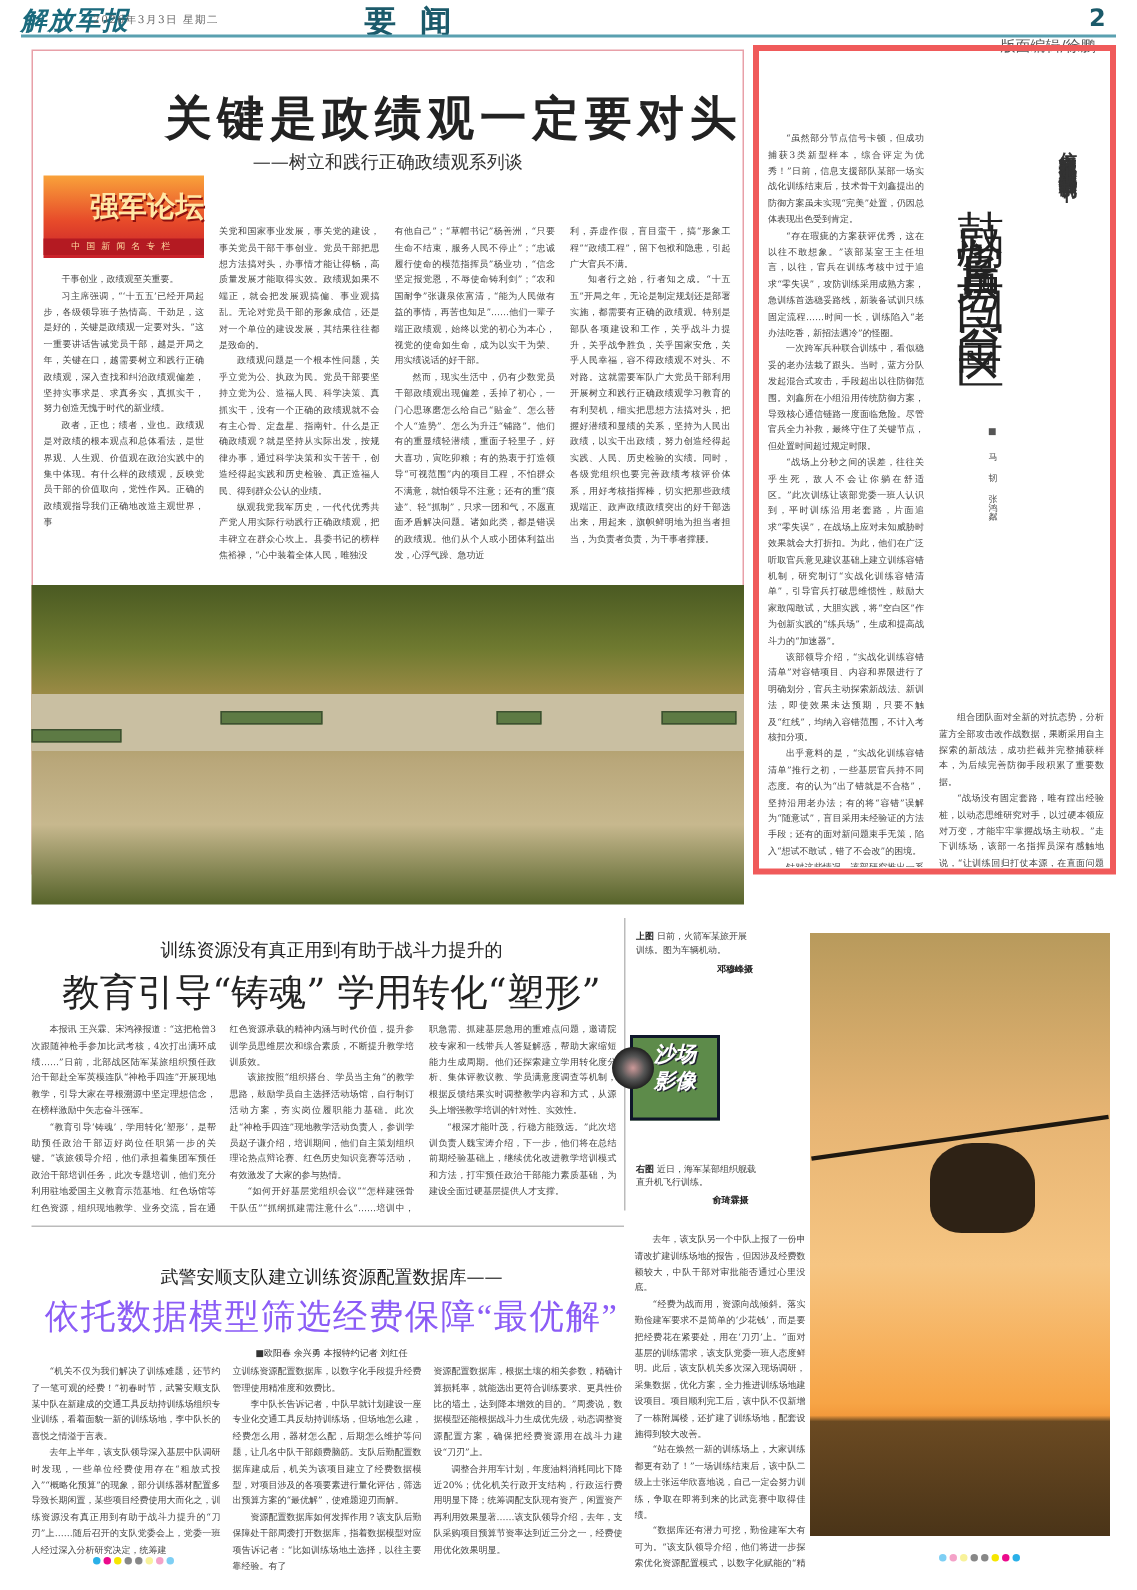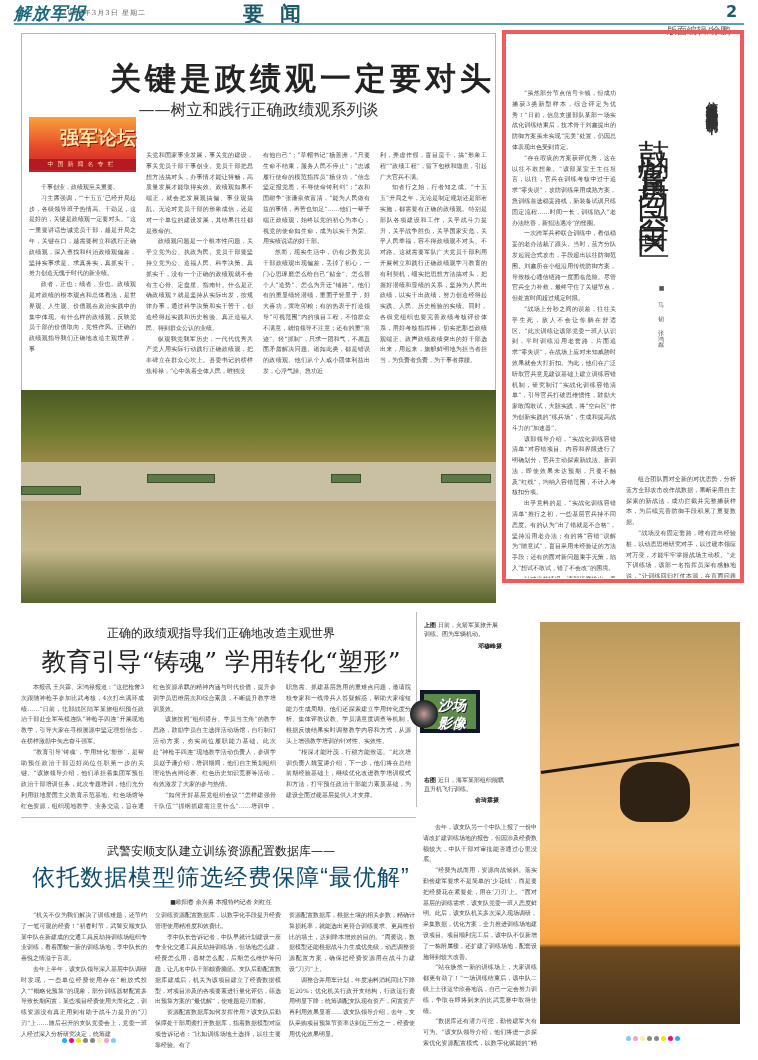--- a/index.html
+++ b/index.html
@@ -10,21 +10,21 @@
   .mast-logo { position: absolute; left: 14px; top: 2px; font-size: 17px; color: #1b6a7d; font-style: italic; font-weight: bold; letter-spacing: 1px; }
   .mast-date { position: absolute; left: 62px; top: 8px; font-size: 7px; color: #666; letter-spacing: 1px; }
   .mast-section { position: absolute; left: 243px; top: 0px; font-size: 21px; font-weight: bold; color: #1b5a6a; letter-spacing: 16px; font-family: "DejaVu Sans", sans-serif; }
   .mast-editor { position: absolute; left: 667px; top: 24px; font-size: 10px; color: #555; }
   .mast-page { position: absolute; left: 726px; top: 2px; font-size: 16px; font-weight: bold; color: #1b5a6a; font-family: "DejaVu Sans", sans-serif; }
   .mast-rule { position: absolute; left: 14px; top: 23px; width: 730px; height: 2px; background: #5aa0b0; }
 
   
   .art1 { position: absolute; left: 21px; top: 33px; width: 475px; height: 550px; border: 1.5px solid #e8a0a8; border-top: 1px solid #e8a0a8; }
   .art1-title { position: absolute; left: 0; width: 100%; top: 24px; text-align: right; font-family: "DejaVu Sans", sans-serif; font-weight: bold; font-size: 31px; color: #222; letter-spacing: 4px; }
-  .art1-sub { position: absolute; left: 0; width: 100%; top: 66px; text-align: center; font-size: 16px; color: #333; }
+  .art1-sub { position: absolute; left: 0; width: 100%; top: 66px; text-align: center; font-size: 12px; color: #333; }
   .art1-author { position: absolute; left: 0; width: 100%; top: 90px; text-align: center; font-size: 7px; color: #444; }
   .forum-badge { position: absolute; left: 7px; top: 83px; width: 107px; height: 55px; background: linear-gradient(180deg,#f9a23a 0%,#e74b2a 55%,#c8202a 100%); }
   .forum-badge .fb-title { position: absolute; left: 0; width: 100%; top: 8px; text-align: right; color: #ffe7a6; font-size: 19px; font-weight: bold; font-family: "DejaVu Sans", sans-serif; text-shadow: 1px 1px 0 #8a1010; }
   .forum-badge .fb-sub { position: absolute; left: 0; width: 100%; bottom: 2px; text-align: center; background: #b41a22; color: #ffd9a0; font-size: 6px; letter-spacing: 4px; padding: 1px 0; }
   .col { position: absolute; font-size: 6px; line-height: 10.8px; color: #444; text-align: justify; overflow: hidden; }
   .col p { text-indent: 2em; }
   .photo-road { position: absolute; left: 21px; top: 390px; width: 475px; height: 213px;
     background:
       linear-gradient(180deg, transparent 0%, transparent 34%, #c9bfa2 34%, #c9bfa2 52%, transparent 52%),
       linear-gradient(180deg, #4a5a22 0%, #6f7a30 20%, #9a8a45 34%, #b9a77a 55%, #c7b88e 75%, #56632a 100%); }
@@ -39,32 +39,32 @@
   .vert-author { position: absolute; left: 150px; top: 250px; writing-mode: vertical-rl; font-size: 6px; color: #555; letter-spacing: 6px; }
 
   
   .art3-kicker { position: absolute; left: 21px; top: 625px; width: 400px; text-align: center; font-size: 12px; color: #222; font-family: "DejaVu Sans", sans-serif; }
   .art3-title { position: absolute; left: 21px; top: 645px; width: 400px; text-align: center; font-size: 25px; color: #222; }
   .vrule { position: absolute; left: 416px; top: 612px; width: 1px; height: 195px; background: #bbb; }
   .hrule { position: absolute; left: 21px; top: 817px; width: 395px; height: 1px; background: #bbb; }
   .cap { position: absolute; font-size: 6px; line-height: 9px; color: #444; }
   .cap b { color: #222; }
   .credit { position: absolute; font-size: 6px; color: #222; font-weight: bold; }
-  .sand-badge { position: absolute; left: 420px; top: 690px; width: 60px; height: 43px; background: #5d8b4a; border: 4px solid #0f172a; }
+  .sand-badge { position: absolute; left: 420px; top: 690px; width: 60px; height: 57px; background: #5d8b4a; border: 2px solid #0f172a; }
   .sand-badge .disc { position: absolute; left: -14px; top: 6px; width: 28px; height: 28px; border-radius: 50%; background: radial-gradient(circle,#c99 0%,#555 40%,#222 70%,#999 100%); }
   .sand-badge .t { position: absolute; left: 14px; top: 2px; color: #fff; font-size: 14px; font-weight: bold; font-style: italic; line-height: 18px; font-family: "DejaVu Sans", sans-serif; text-shadow: 1px 1px 0 #223; }
 
   .photo-heli { position: absolute; left: 540px; top: 622px; width: 200px; height: 402px;
     background: linear-gradient(180deg,#b89a5c 0%,#e6b473 30%,#f6c582 55%,#f7a445 78%,#f39a3c 80%,#6b4a22 81%,#4a3418 100%); }
   .heli-body { position: absolute; left: 80px; top: 140px; width: 70px; height: 60px; background: #2e2215; border-radius: 40% 45% 30% 30%; }
   .heli-rotor { position: absolute; left: 0; top: 135px; width: 200px; height: 3px; background: #1e1810; transform: rotate(-8deg); }
 
   
   .art4-kicker { position: absolute; left: 21px; top: 843px; width: 400px; text-align: center; font-size: 12px; color: #222; }
-  .art4-title { position: absolute; left: 21px; top: 862px; width: 400px; text-align: center; font-size: 23px; color: #0c4a6e; font-family: Liberation Sans, sans-serif; letter-spacing: 1px; }
+  .art4-title { position: absolute; left: 21px; top: 862px; width: 400px; text-align: center; font-size: 23px; color: #8b5cf6; font-family: Liberation Serif, serif; letter-spacing: 1px; }
   .art4-author { position: absolute; left: 21px; top: 898px; width: 400px; text-align: center; font-size: 6px; color: #333; }
   .dots { position: absolute; display: flex; gap: 2px; }
   .dots span { width: 5px; height: 5px; border-radius: 50%; display: inline-block; }
 </style>
 </head>
 <body>
 
 <div class="masthead">
   <div class="mast-logo">解放军报</div>
   <div class="mast-date">2026年3月3日  星期二</div>
@@ -121,21 +121,21 @@
   </div>
   <div class="vert-kicker">信息支援部队某部建立实战化训练容错机制——</div>
   <div class="vert-big">鼓励官兵勇闯『空白区』</div>
   <div class="vert-author">■马  韧  张鸿粼</div>
   <div class="col" style="left:120px; top:440px; width:110px; height:104px;">
     <p>组合团队面对全新的对抗态势，分析蓝方全部攻击改作战数据，果断采用自主探索的新战法，成功拦截并完整捕获样本，为后续完善防御手段积累了重要数据。</p>
     <p>“战场没有固定套路，唯有蹚出经验桩，以动态思维研究对手，以过硬本领应对万变，才能牢牢掌握战场主动权。”走下训练场，该部一名指挥员深有感触地说，“让训练回归打仗本源，在直面问题中积累经验，在探索实践中锤炼硬功，关键时刻才能站得出、顶得上、打得赢。”</p>
   </div>
 </div>
 
-<div class="art3-kicker">正确的政绩观指导我们正确地改造主观世界</div>
+<div class="art3-kicker">训练资源没有真正用到有助于战斗力提升的</div>
 <div class="art3-title">教育引导“铸魂”  学用转化“塑形”</div>
 <div class="col" style="left:21px; top:682px; width:123px; height:130px;">
   <p>本报讯  王兴霖、宋鸿禄报道：“这把枪曾3次跟随神枪手参加比武考核，4次打出满环成绩……”日前，北部战区陆军某旅组织预任政治干部赴全军英模连队“神枪手四连”开展现地教学，引导大家在寻根溯源中坚定理想信念，在榜样激励中矢志奋斗强军。</p>
   <p>“教育引导‘铸魂’，学用转化‘塑形’，是帮助预任政治干部迈好岗位任职第一步的关键。”该旅领导介绍，他们承担着集团军预任政治干部培训任务，此次专题培训，他们充分利用驻地爱国主义教育示范基地、红色场馆等红色资源，组织现地教学、业务交流，旨在通过挖掘</p>
 </div>
 <div class="col" style="left:153px; top:682px; width:123px; height:130px;">
   <p style="text-indent:0">红色资源承载的精神内涵与时代价值，提升参训学员思维层次和综合素质，不断提升教学培训质效。</p>
   <p>该旅按照“组织搭台、学员当主角”的教学思路，鼓励学员自主选择活动场馆，自行制订活动方案，夯实岗位履职能力基础。此次赴“神枪手四连”现地教学活动负责人，参训学员赵子谦介绍，培训期间，他们自主策划组织理论热点辩论赛、红色历史知识竞赛等活动，有效激发了大家的参与热情。</p>
   <p>“如何开好基层党组织会议”“怎样建强骨干队伍”“抓纲抓建需注意什么”……培训中，该旅围绕学员岗位任</p>
 </div>

